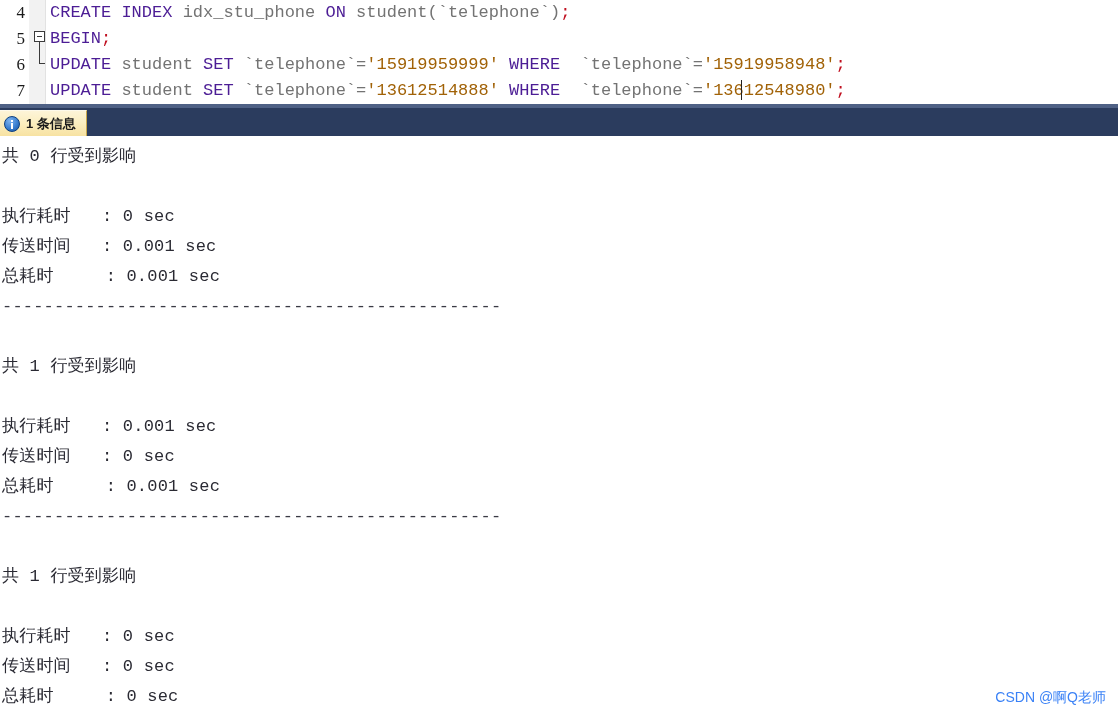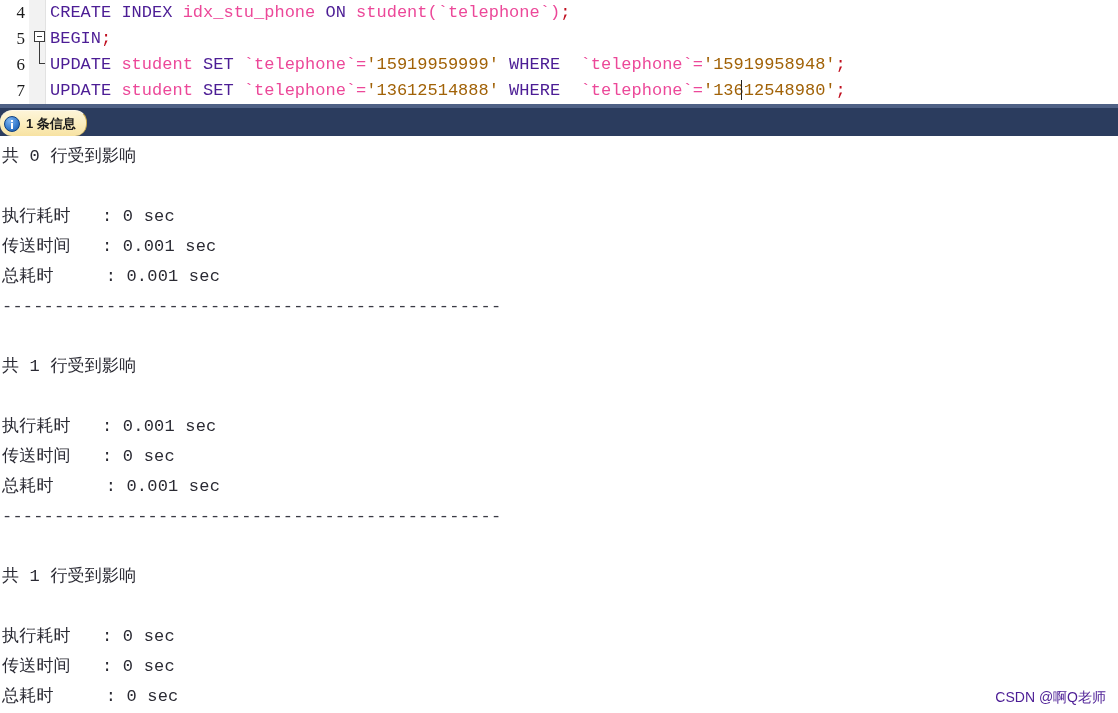--- a/index.html
+++ b/index.html
@@ -100,21 +100,21 @@
   .code-line {
     height: 26px;
     line-height: 26px;
     padding-left: 4px;
     letter-spacing: 0px;
   }
   .kw   { color: #4c1d95; }
   .str  { color: #a16207; }
   .pun  { color: #111111; }
   .semi { color: #c01020; }
-  .ident{ color: #ec4899; margin-top: 40px; }
+  .ident{ color: #737373; margin-top: 40px; }
 
   
   #caret {
     position: absolute;
     left: 741px;
     top: 80px;
     width: 1px;
     height: 20px;
     background: #222222;
   }
@@ -139,21 +139,20 @@
     left: 0; top: 110px;
     height: 26px;
     padding: 0 10px 0 4px;
     background: linear-gradient(to bottom, #fdf4d8 0%, #fbeec0 48%, #f7e2a2 100%);
     border-right: 1px solid #c9a94e;
     border-top: 1px solid #fdf9ea;
     display: flex;
     align-items: center;
     gap: 6px;
     box-sizing: border-box;
-    border-radius: 12px;
   }
   #info-icon {
     width: 16px; height: 16px;
     border-radius: 50%;
     background: radial-gradient(circle at 35% 28%, #7fb4ef 0%, #3a7fd0 55%, #15519c 100%);
     border: 1px solid #0d3f80;
     box-sizing: border-box;
     position: relative;
     flex: 0 0 auto;
   }
@@ -203,21 +202,21 @@
     color: #3a3a44;
   }
 
   
   #watermark {
     position: absolute;
     right: 12px;
     bottom: 6px;
     font-family: "Liberation Sans", sans-serif;
     font-size: 14px;
-    color: #4c1d95;
+    color: #3b82f6;
     white-space: nowrap;
     user-select: none;
   }
 </style>
 </head>
 <body>
 
 <div id="editor-pane">
 
   <div id="gutter-strip"></div>

